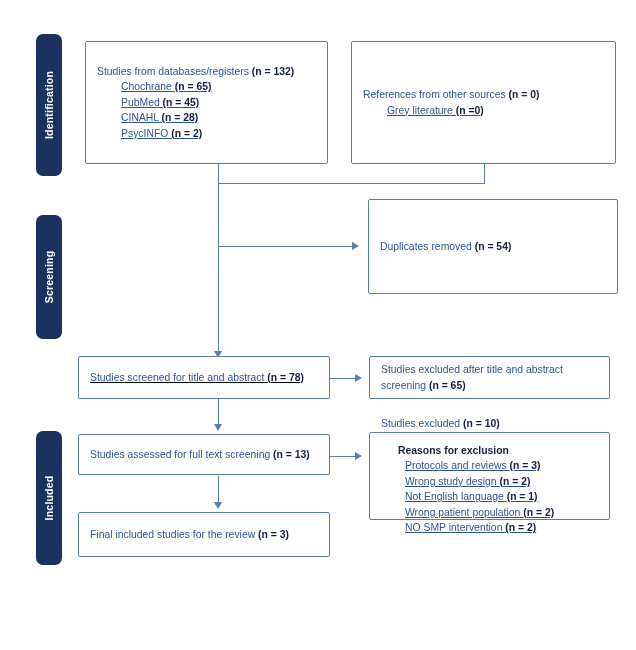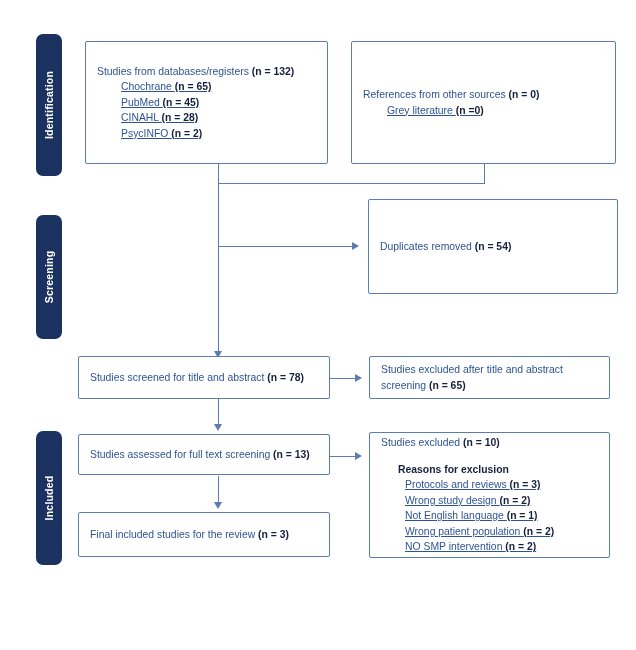--- a/index.html
+++ b/index.html
@@ -160,40 +160,40 @@
       <div class="line indent"><span>Grey literature </span><span class="nval">(n =0)</span></div>
     </div>
   </div>
 
   <div class="flow-box" style="left:360px; top:191px; width:250px; height:95px;margin-left:8px;">
     <div class="box-inner">
       <div class="line"><span>Duplicates removed </span><span class="nval">(n = 54)</span></div>
     </div>
   </div>
 
-  <div class="flow-box" style="left:78px; top:348px; width:252px; height:43px;">
+  <div class="flow-box" style="left:78px; top:348px; width:252px; height:43px;text-decoration:underline;">
     <div class="box-inner">
       <div class="line"><span>Studies screened for title and abstract </span><span class="nval">(n = 78)</span></div>
     </div>
   </div>
 
   <div class="flow-box" style="left:369px; top:348px; width:241px; height:43px;">
     <div class="box-inner">
       <div class="line"><span>Studies excluded after title and abstract</span></div>
       <div class="line"><span>screening </span><span class="nval">(n = 65)</span></div>
     </div>
   </div>
 
   <div class="flow-box" style="left:78px; top:426px; width:252px; height:41px;">
     <div class="box-inner">
       <div class="line"><span>Studies assessed for full text screening </span><span class="nval">(n = 13)</span></div>
     </div>
   </div>
 
-  <div class="flow-box" style="left:369px; top:424px; width:241px; height:126px;">
+  <div class="flow-box" style="left:369px; top:424px; width:241px; height:88px;">
     <div class="box-inner">
       <div class="line"><span>Studies excluded </span><span class="nval">(n = 10)</span></div>
       <div class="spacer-line"></div>
       <div class="line bold-dark">Reasons for exclusion</div>
       <div class="line indent"><span>Protocols and reviews </span><span class="nval">(n = 3)</span></div>
       <div class="line indent"><span>Wrong study design </span><span class="nval">(n = 2)</span></div>
       <div class="line indent"><span>Not English language </span><span class="nval">(n = 1)</span></div>
       <div class="line indent"><span>Wrong patient population </span><span class="nval">(n = 2)</span></div>
       <div class="line indent"><span>NO SMP intervention </span><span class="nval">(n = 2)</span></div>
     </div>

